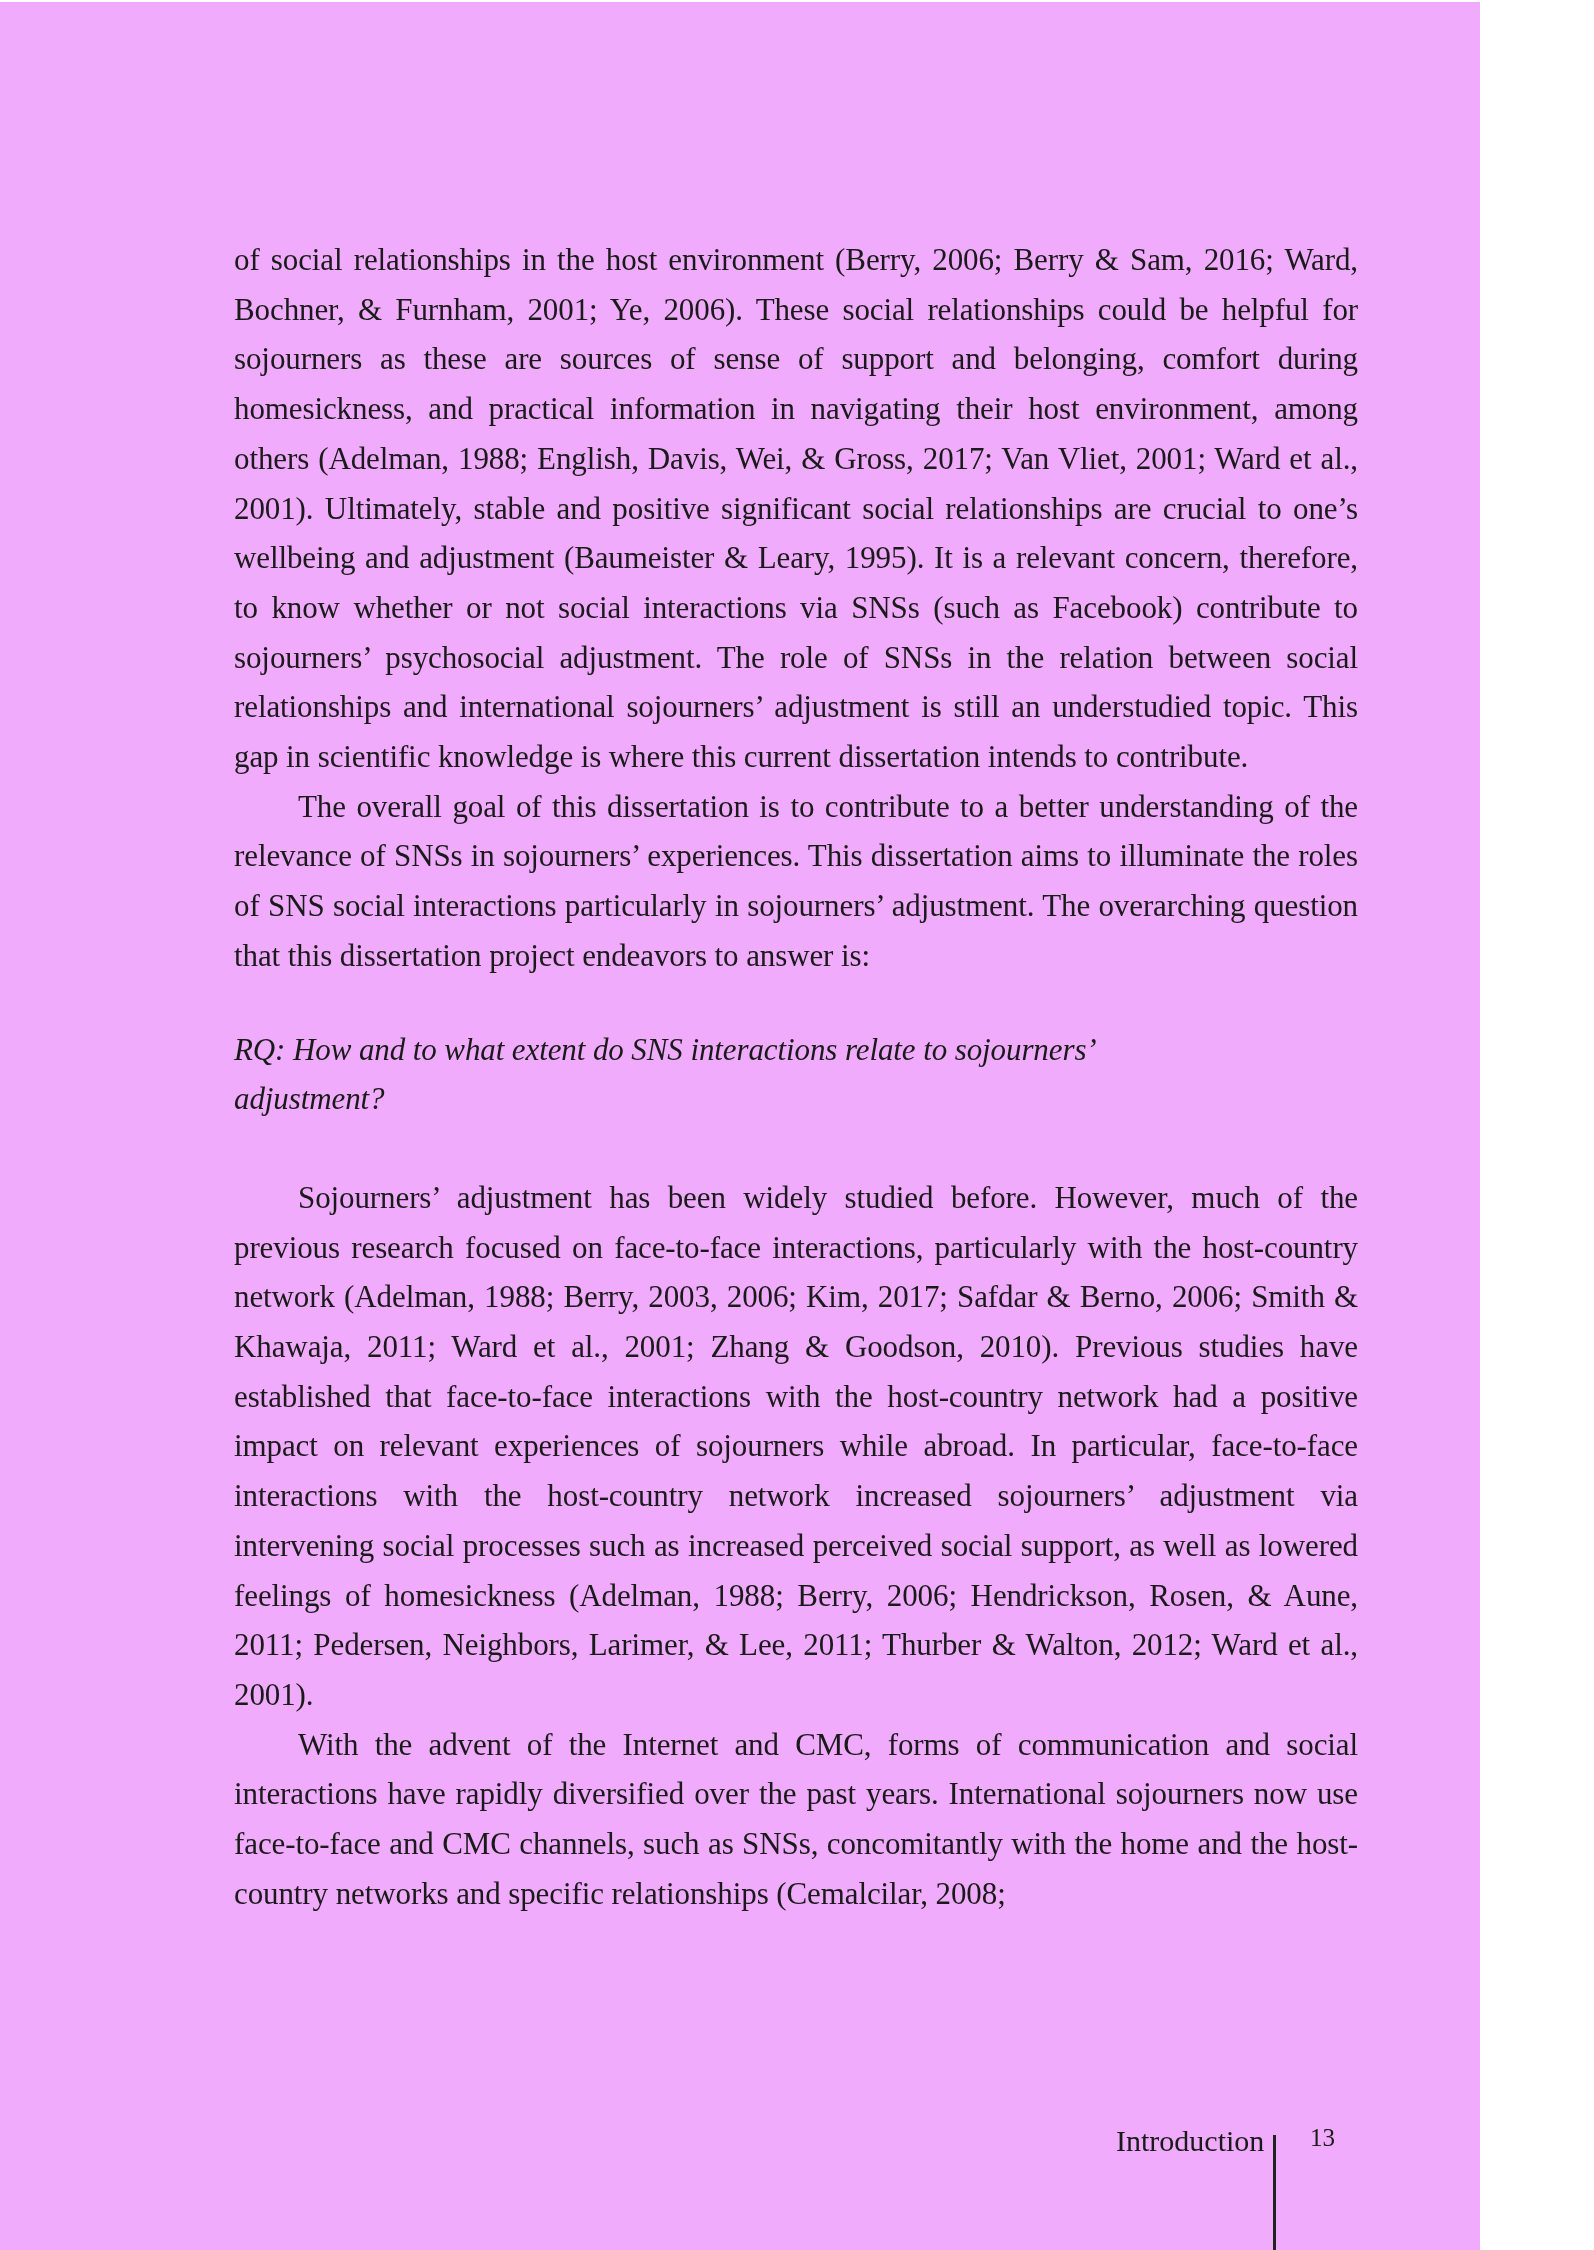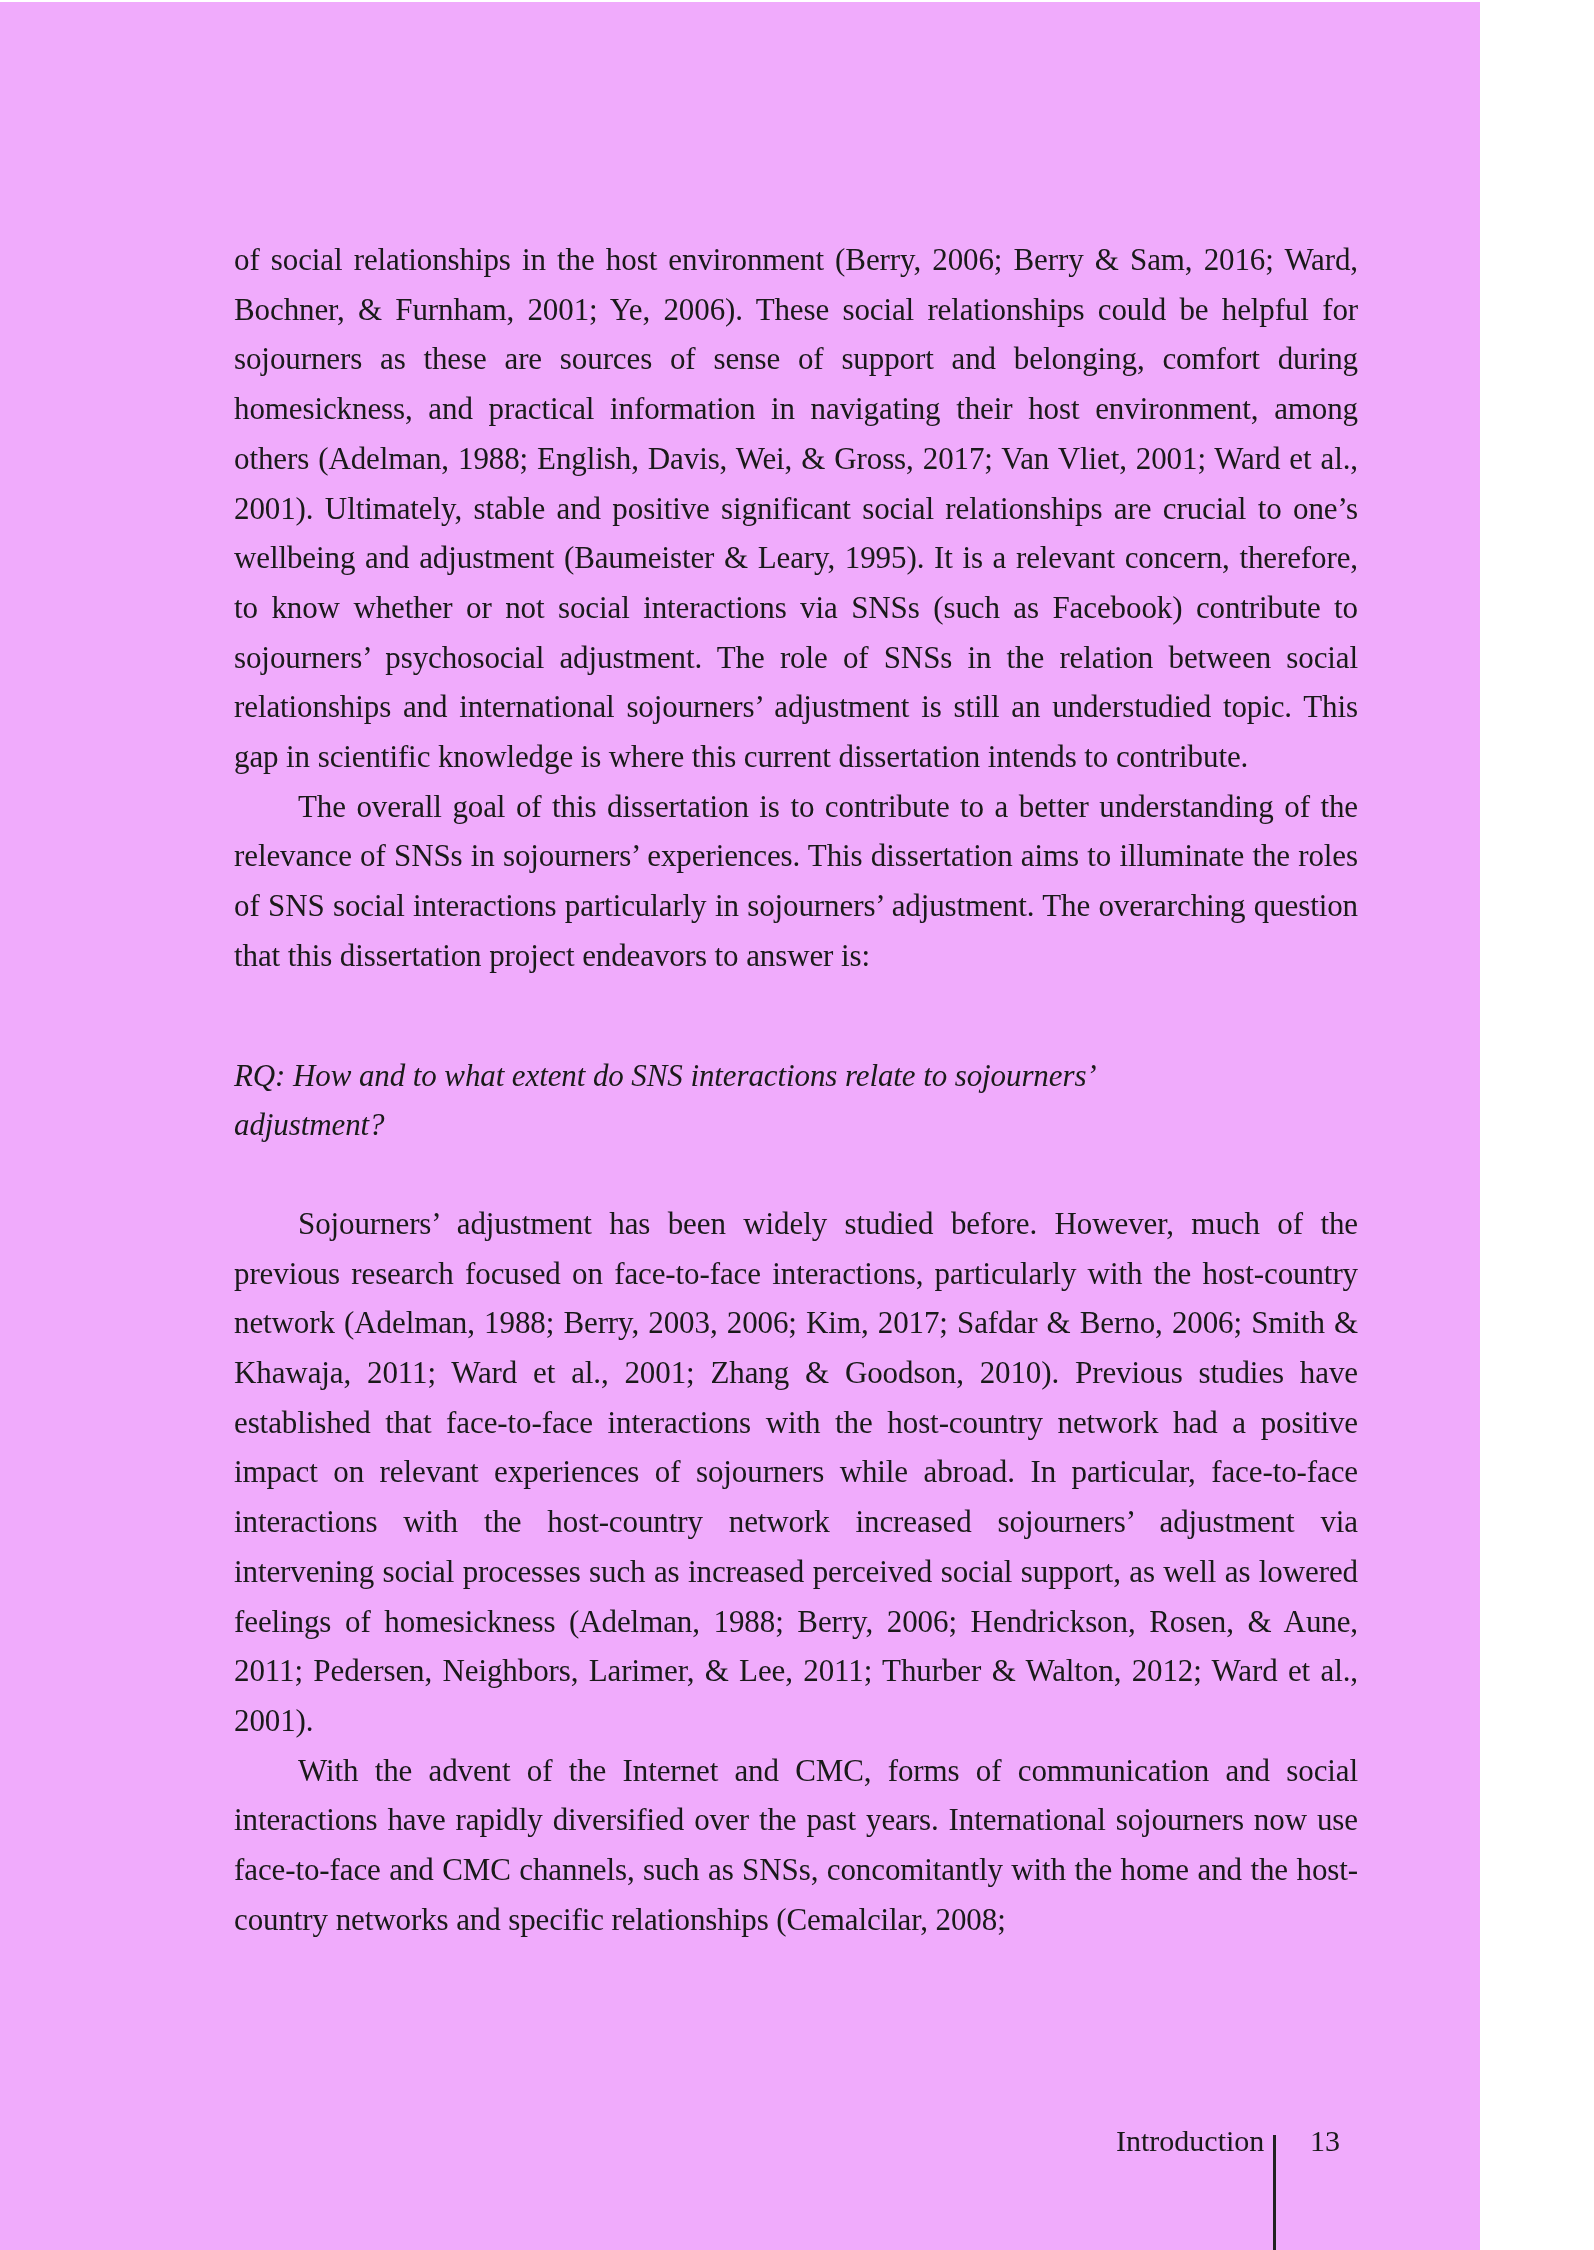--- a/index.html
+++ b/index.html
@@ -15,21 +15,21 @@
     line-height: 49.7px;
     color: #1a1a1a;
     letter-spacing: -0.1px;
   }
   .para {
     margin: 0;
     text-align: justify;
   }
   .para.indent { text-indent: 64px; }
   .rq {
-    margin: 70px 0 49px 0;
+    margin: 44px 0 49px 0;
     font-style: italic;
     text-align: left;
     width: 920px;
   }
   .footer-label {
     position: absolute;
     left: 1072px;
     top: 2122px;
     font-family: "Liberation Serif", "DejaVu Serif", serif;
     font-size: 30px;
@@ -42,21 +42,21 @@
     top: 2133px;
     width: 3px;
     height: 117px;
     background: #222;
   }
   .page-number {
     position: absolute;
     left: 1310px;
     top: 2122px;
     font-family: "Liberation Serif", "DejaVu Serif", serif;
-    font-size: 30px;
+    font-size: 25px;
     color: #1a1a1a;
   }
 </style>
 </head>
 <body>
 
 <div class="page">
   <div class="text-block">
     <p class="para">of social relationships in the host environment (Berry, 2006; Berry &amp; Sam, 2016; Ward, Bochner, &amp; Furnham, 2001; Ye, 2006). These social relationships could be helpful for sojourners as these are sources of sense of support and belonging, comfort during homesickness, and practical information in navigating their host environment, among others (Adelman, 1988; English, Davis, Wei, &amp; Gross, 2017; Van Vliet, 2001; Ward et al., 2001). Ultimately, stable and positive significant social relationships are crucial to one’s wellbeing and adjustment (Baumeister &amp; Leary, 1995). It is a relevant concern, therefore, to know whether or not social interactions via SNSs (such as Facebook) contribute to sojourners’ psychosocial adjustment. The role of SNSs in the relation between social relationships and international sojourners’ adjustment is still an understudied topic. This gap in scientific knowledge is where this current dissertation intends to contribute.</p>
     <p class="para indent">The overall goal of this dissertation is to contribute to a better understanding of the relevance of SNSs in sojourners’ experiences. This dissertation aims to illuminate the roles of SNS social interactions particularly in sojourners’ adjustment. The overarching question that this dissertation project endeavors to answer is:</p>

